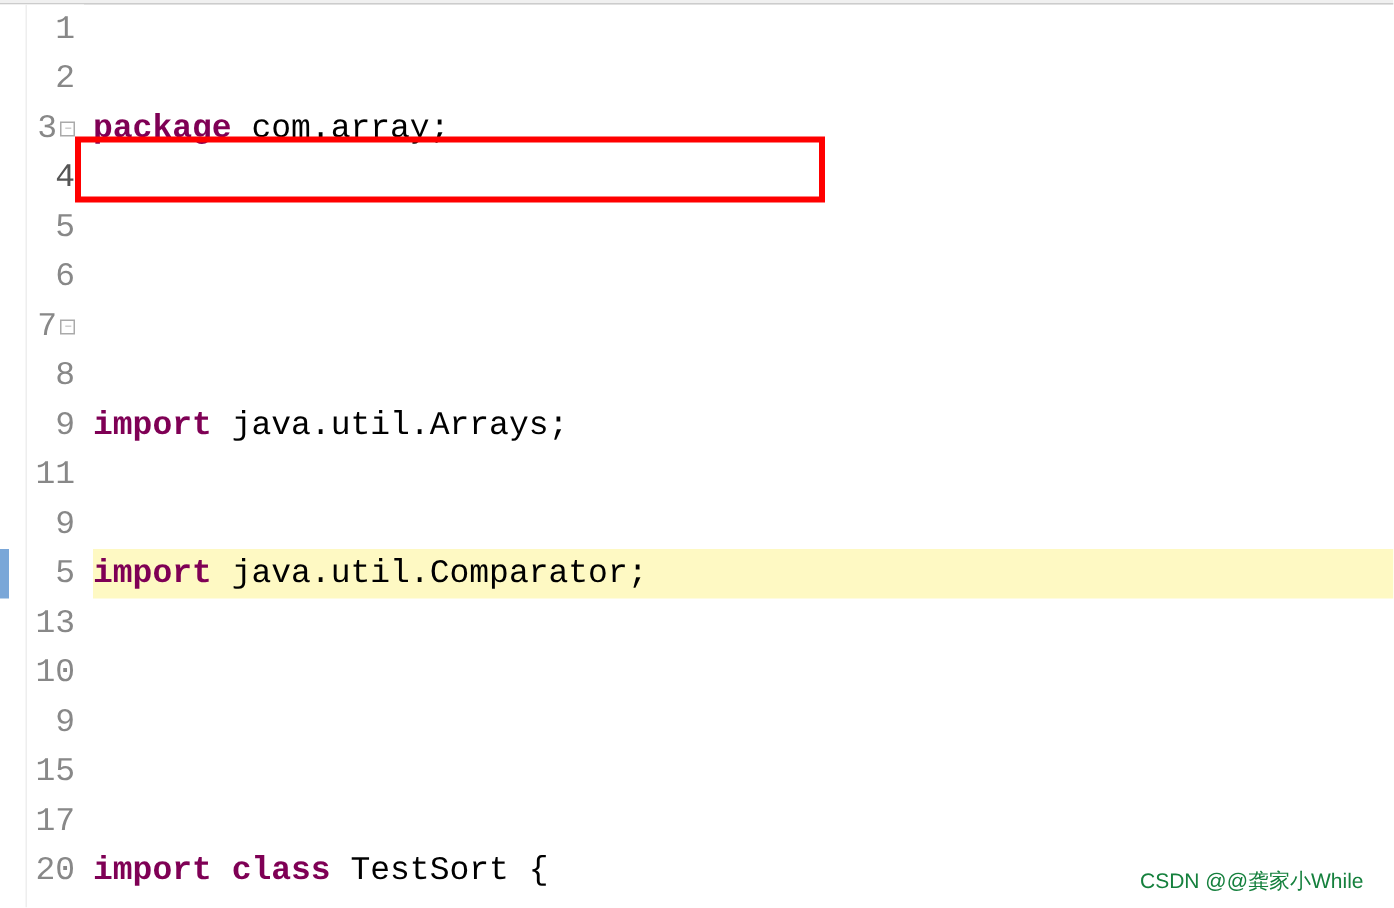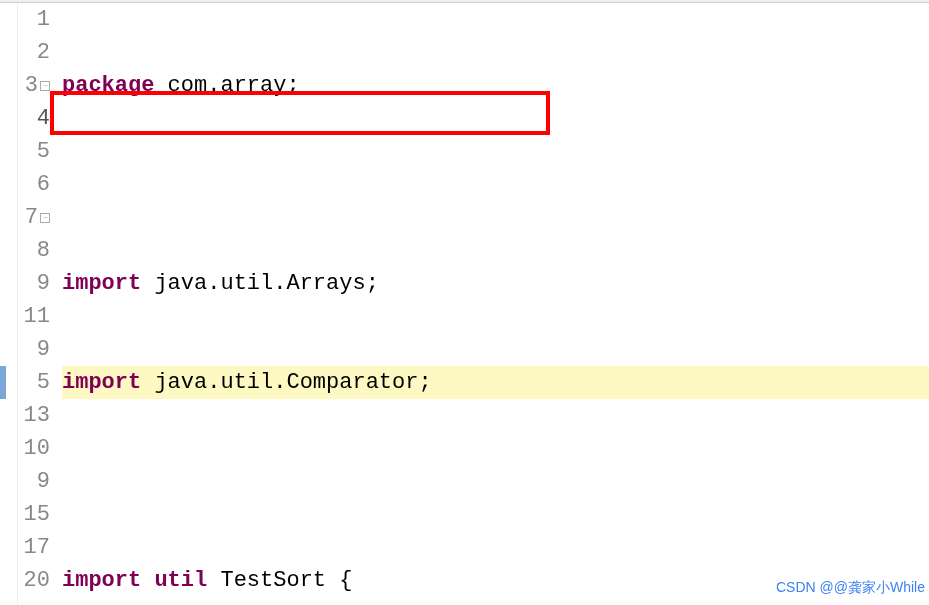--- a/index.html
+++ b/index.html
@@ -8,21 +8,21 @@
     .editor { display: flex; height: calc(100% - 3px); }
     .left-margin { width: 18px; background: #fff; border-right: 1px solid #eee; }
     .gutter { width: 38px; background: #fff; text-align: right; padding-right: 6px; color: #888; font-size: 22px; line-height: 33px; user-select: none; }
     .code-area { flex: 1; padding-left: 6px; line-height: 33px; white-space: pre; position: relative; }
     .line { height: 33px; position: relative; }
     .line.highlight-blue { background: #fef9c3; }
     .kw { color: #7f0055; font-weight: bold; }
     .red-box { position: absolute; border: 4px solid #ff0000; pointer-events: none; }
     .lnum { color: #888; }
     .lnum.current { color: #555; }
-    .watermark { position: absolute; bottom: 8px; right: 4px; color: #3b82f6; font-family: Arial, sans-serif; font-size: 14px; }
+    .watermark { position: absolute; bottom: 8px; right: 20px; color: #15803d; font-family: Arial, sans-serif; font-size: 14px; }
     .gutter-row { height: 33px; display: flex; justify-content: flex-end; align-items: center; }
     .gutter-row .num { min-width: 24px; text-align: right; }
     .fold { width: 10px; height: 10px; border: 1px solid #aaa; display: inline-block; margin-left: 2px; font-size: 9px; line-height: 8px; text-align: center; color: #aaa; background: #fff; }
     .current-line-marker { position: absolute; left: -62px; top: 0; width: 6px; height: 100%; background: #7aa7d8; }
   </style>
 </head>
 <body>
 
 <div class="tabs"></div>
 <div class="editor">
@@ -84,21 +84,21 @@
     <div class="gutter-row">
         <span class="num">20</span>
       </div>
   </div>
   <div class="code-area">
     <div class="line"><span class="kw">package</span><span> com.array;</span></div>
     <div class="line"></div>
     <div class="line"><span class="kw">import</span><span> java.util.Arrays;</span></div>
     <div class="line highlight-blue"><span class="current-line-marker"></span><span class="kw">import</span><span> java.util.Comparator;</span></div>
     <div class="line"></div>
-    <div class="line"><span class="kw">import</span><span> </span><span class="kw">util</span><span> TestSort {</span></div>
+    <div class="line"><span class="kw">import</span><span> </span><span class="kw">class</span><span> TestSort {</span></div>
     
     
     
     
     
     
     
     
     
     

